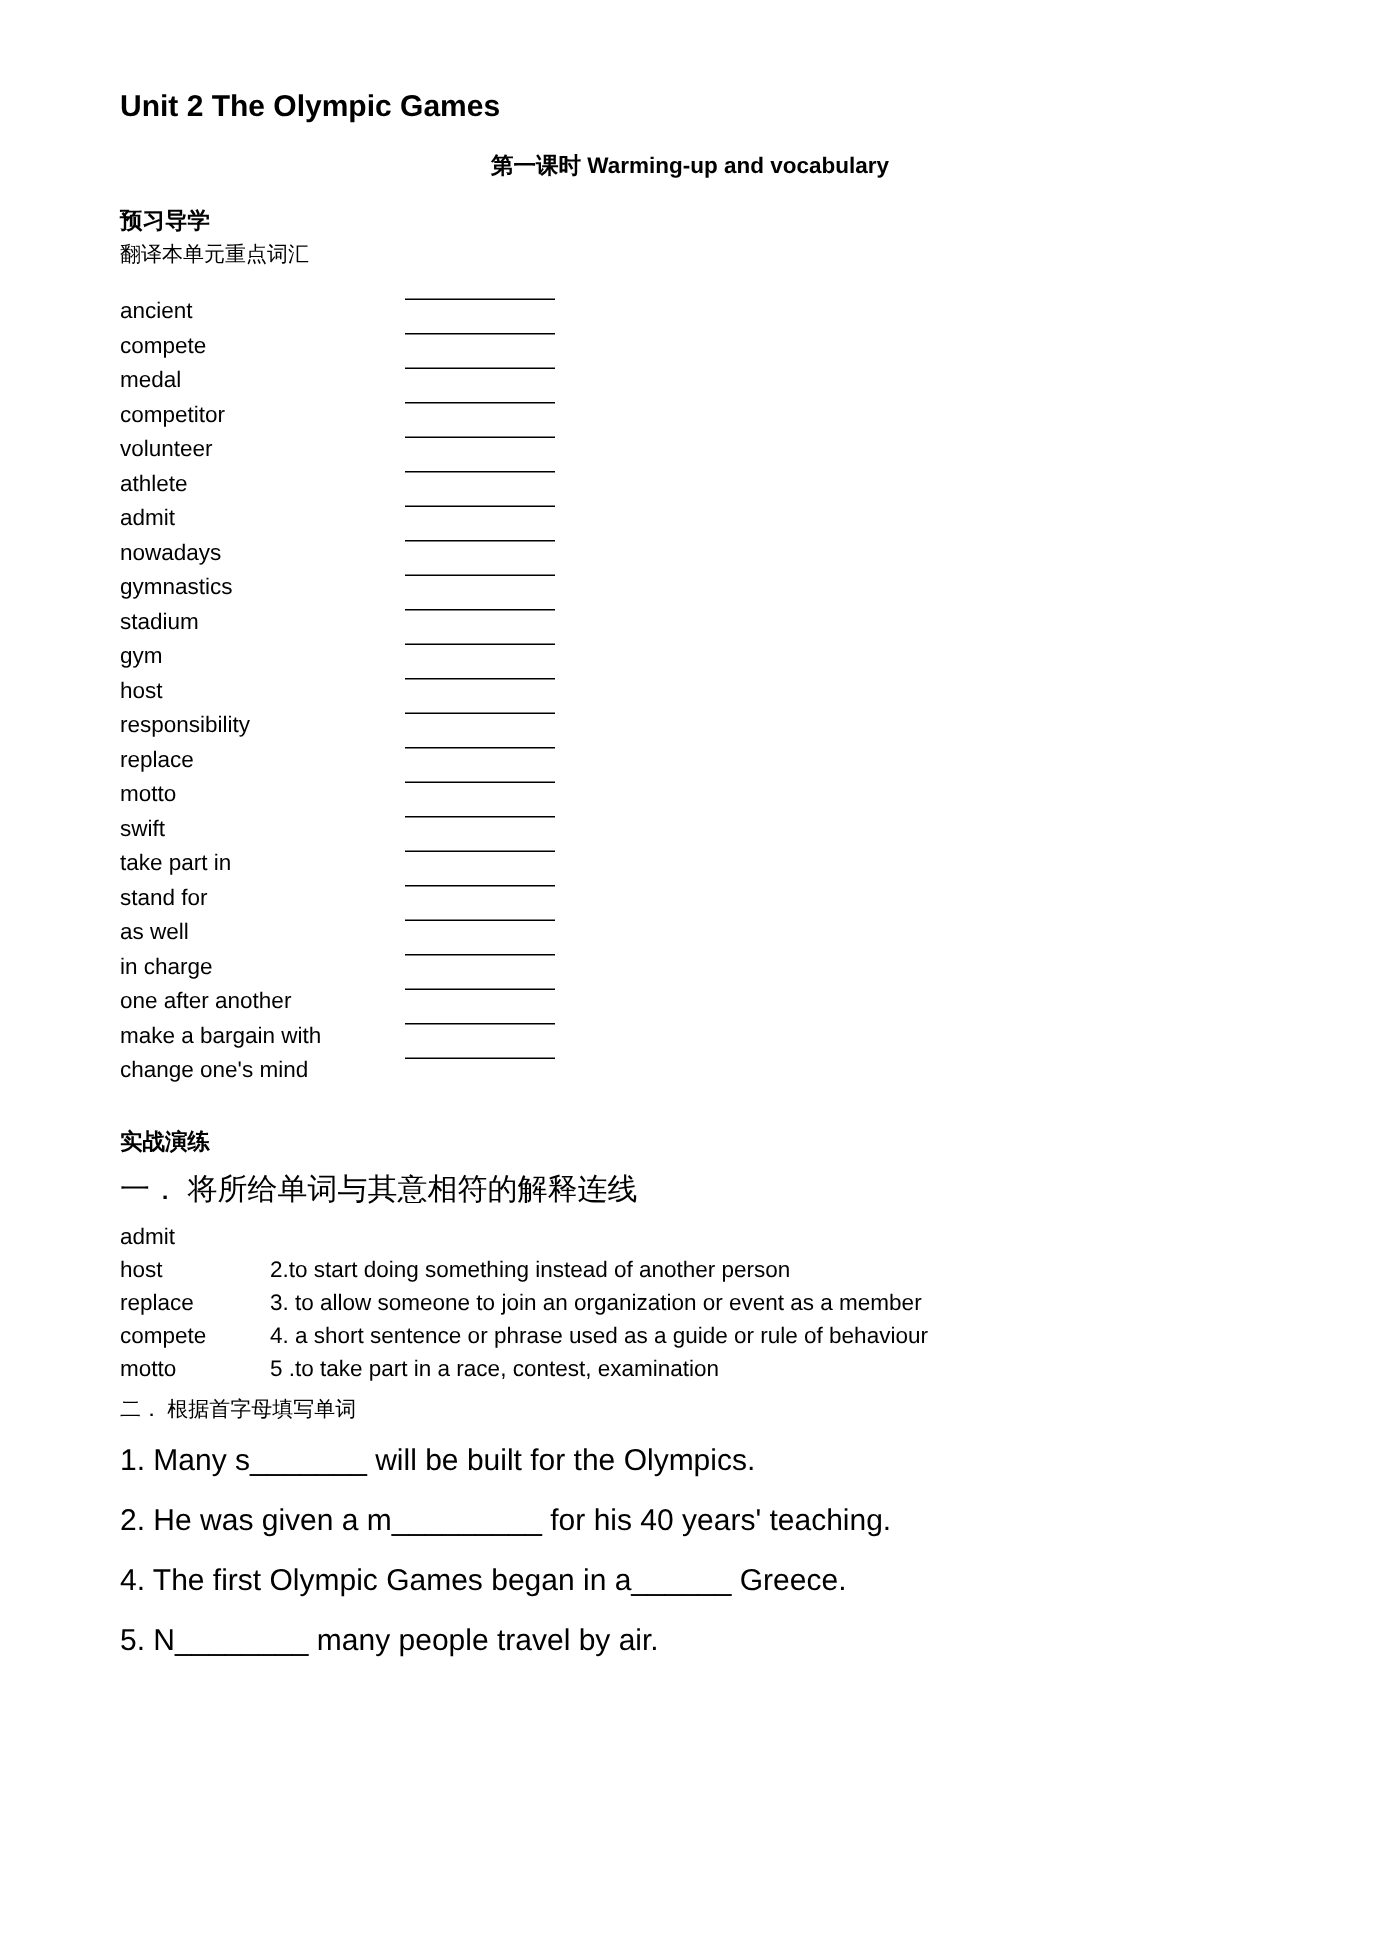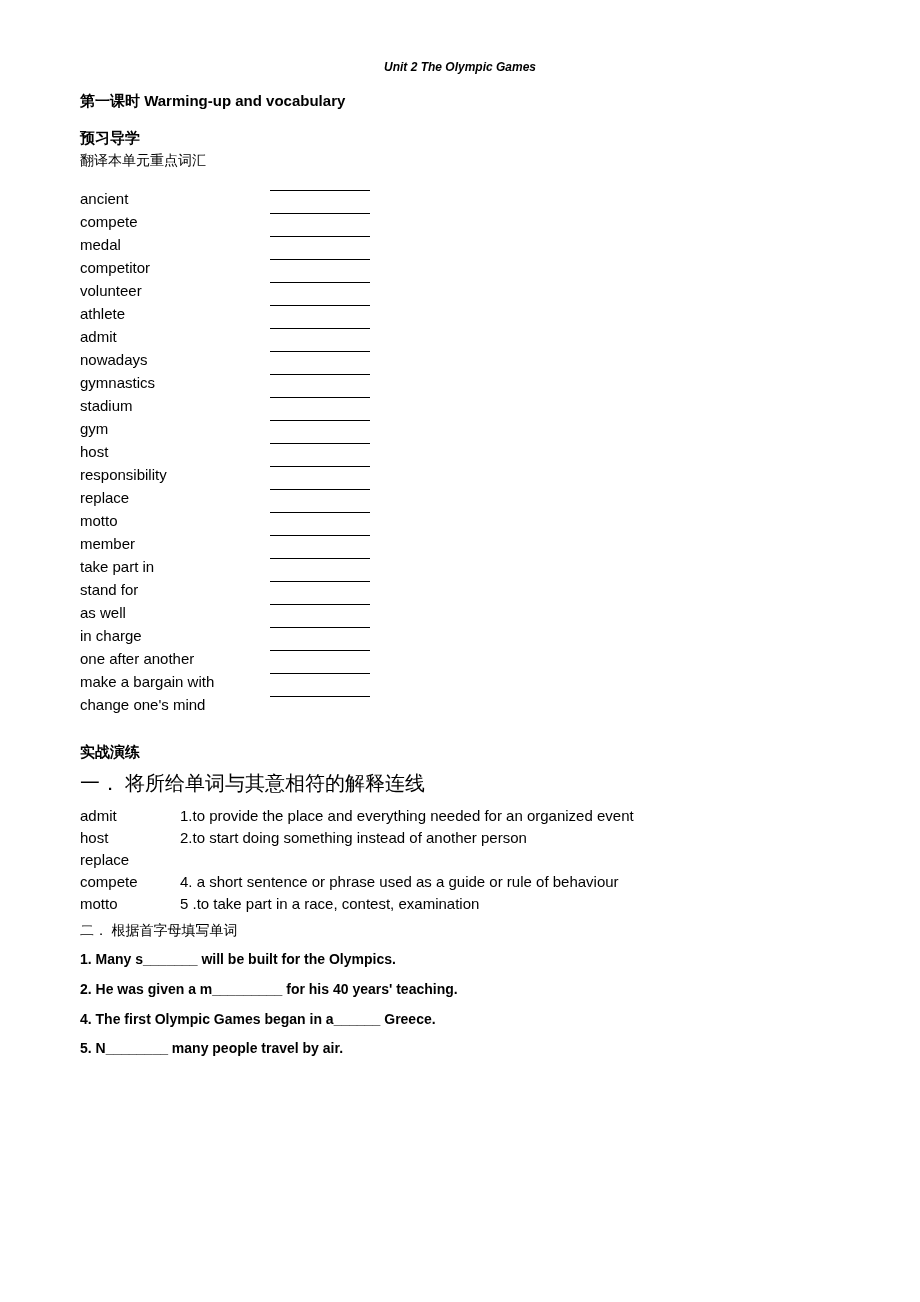--- a/index.html
+++ b/index.html
@@ -10,28 +10,28 @@
     body {
       background: #fff;
       font-family: "SimSun", "宋体", serif;
       font-size: 15px;
       color: #000;
       width: 920px;
       min-height: 1302px;
       padding: 60px 80px;
     }
     .page-title {
+      text-align: left;
+      font-weight: bold;
+      font-size: 20px;
+      margin-bottom: 18px;
+      font-family: Arial, sans-serif;
+    }
+    .section-title {
       text-align: center;
-      font-weight: bold;
-      font-size: 12px;
-      margin-bottom: 18px;
-      font-family: Arial, sans-serif;
-      font-style: italic;
-    }
-    .section-title {
       font-weight: bold;
       font-size: 15px;
       margin-bottom: 18px;
       font-family: Arial, sans-serif;
     }
     .chinese-heading {
       font-size: 15px;
       font-weight: bold;
       margin-bottom: 4px;
     }
@@ -94,24 +94,23 @@
     }
     .fill-section {
       margin-top: 10px;
     }
     .fill-heading {
       font-size: 14px;
       margin-bottom: 8px;
     }
     .fill-item {
       font-family: Arial, sans-serif;
-      font-size: 14px;
+      font-size: 20px;
       margin-bottom: 6px;
       line-height: 1.7;
-      font-weight: bold;
     }
   </style>
 </head>
 <body>
 
 <div class="page-title">Unit 2 The Olympic Games</div>
 
 <div class="section-title">第一课时 Warming-up and vocabulary</div>
 
 <div class="chinese-heading">预习导学</div>
@@ -172,21 +171,21 @@
     </div>
     <div class="vocab-item">
       <span class="vocab-word">replace</span>
       <span class="vocab-line"></span>
     </div>
     <div class="vocab-item">
       <span class="vocab-word">motto</span>
       <span class="vocab-line"></span>
     </div>
     <div class="vocab-item">
-      <span class="vocab-word">member</span>
+      <span class="vocab-word">swift</span>
       <span class="vocab-line"></span>
     </div>
     <div class="vocab-item">
       <span class="vocab-word">take part in</span>
       <span class="vocab-line"></span>
     </div>
     <div class="vocab-item">
       <span class="vocab-word">stand for</span>
       <span class="vocab-line"></span>
     </div>
@@ -211,28 +210,28 @@
       <span class="vocab-line"></span>
     </div>
   </div>
 
 <div class="section-divider">
   <div class="practice-heading">实战演练</div>
   <div class="practice-sub">一．  将所给单词与其意相符的解释连线</div>
   <div class="match-table">
       <div class="match-row">
         <span class="match-word">admit</span>
-        <span class="match-def">1.to provide the place and everything needed for an organized event</span>
       </div>
       <div class="match-row">
         <span class="match-word">host</span>
         <span class="match-def">2.to start doing something instead of another person</span>
       </div>
       <div class="match-row">
         <span class="match-word">replace</span>
+        <span class="match-def">3. to allow someone to join an organization or event as a member</span>
       </div>
       <div class="match-row">
         <span class="match-word">compete</span>
         <span class="match-def">4. a short sentence or phrase used as a guide or rule of behaviour</span>
       </div>
       <div class="match-row">
         <span class="match-word">motto</span>
         <span class="match-def">5 .to take part in a race, contest, examination</span>
       </div>
     </div>

